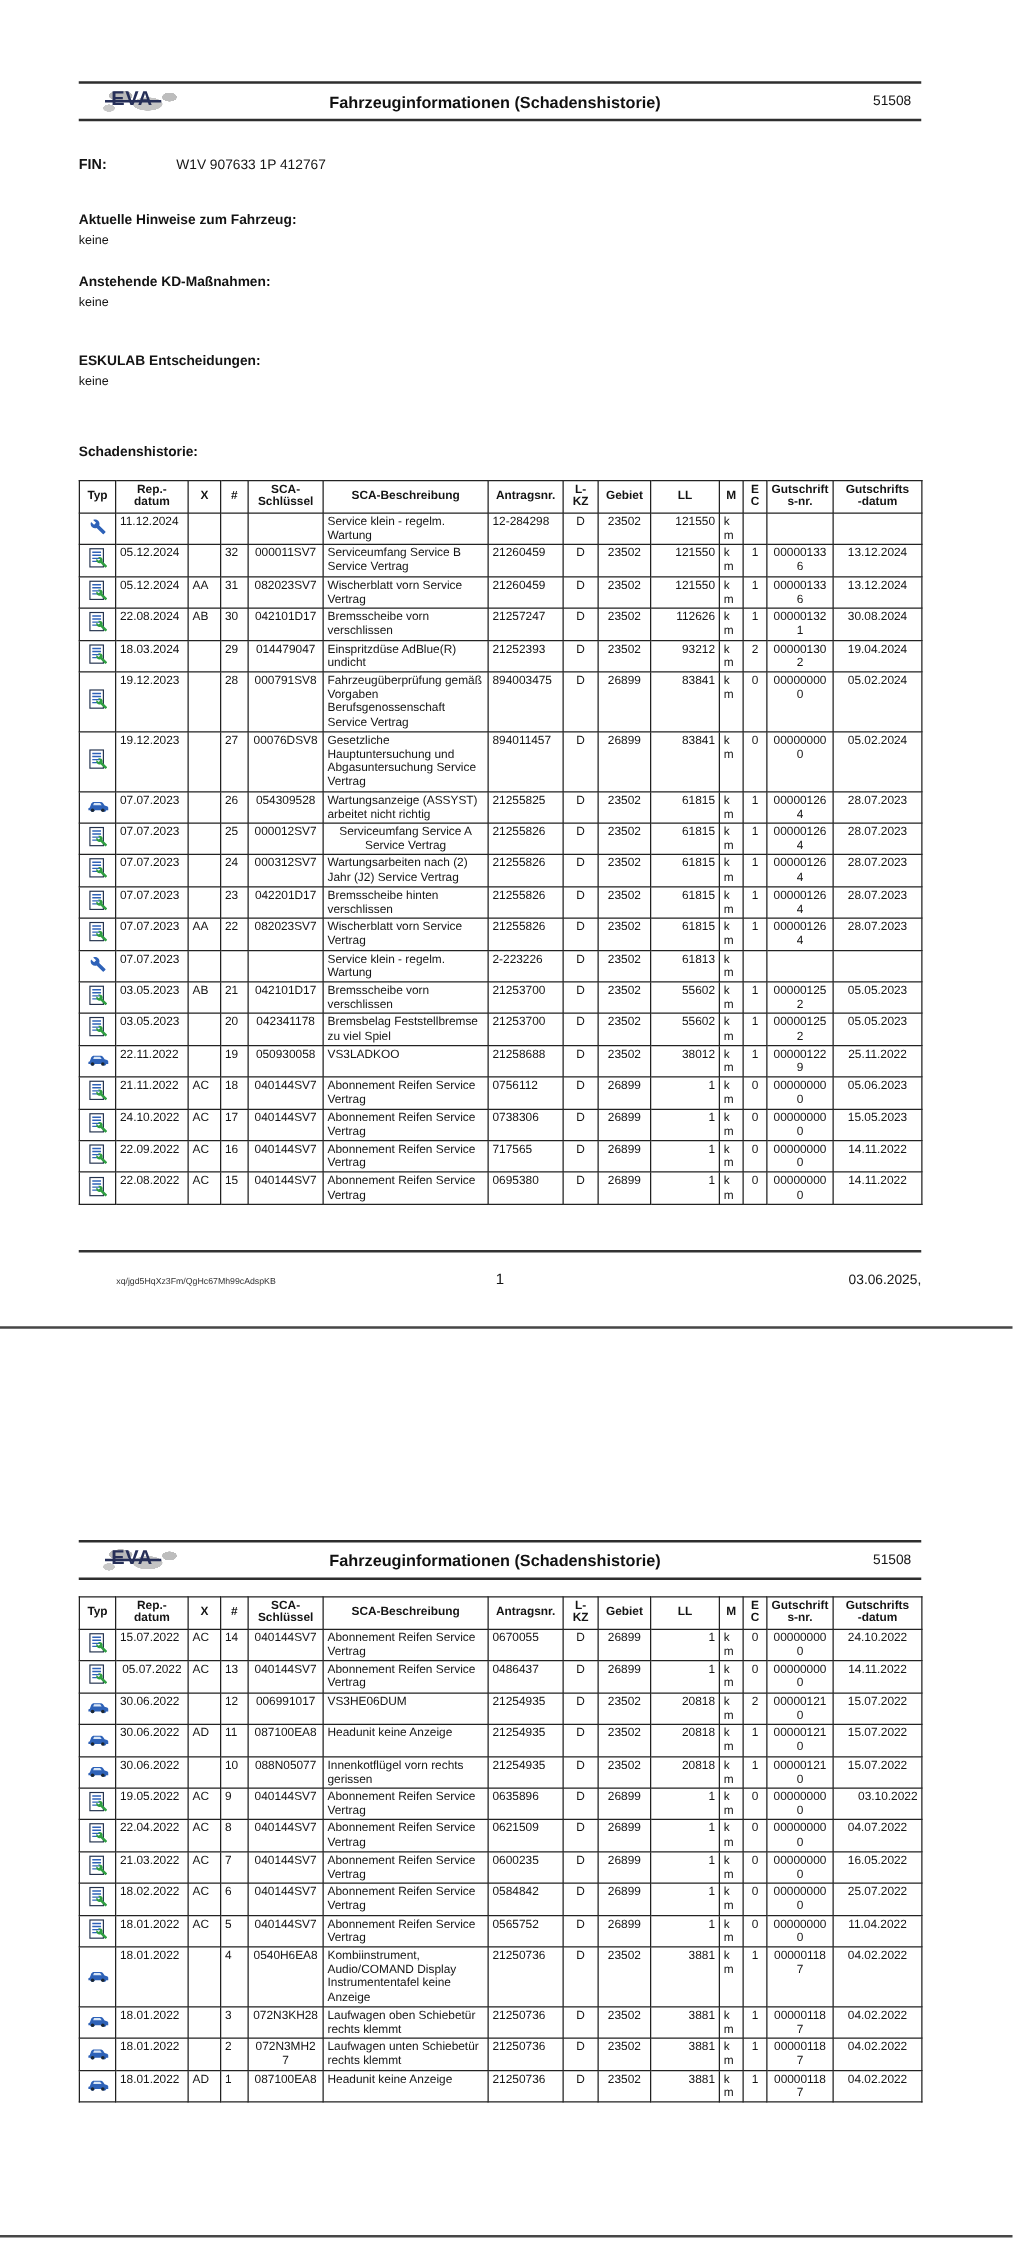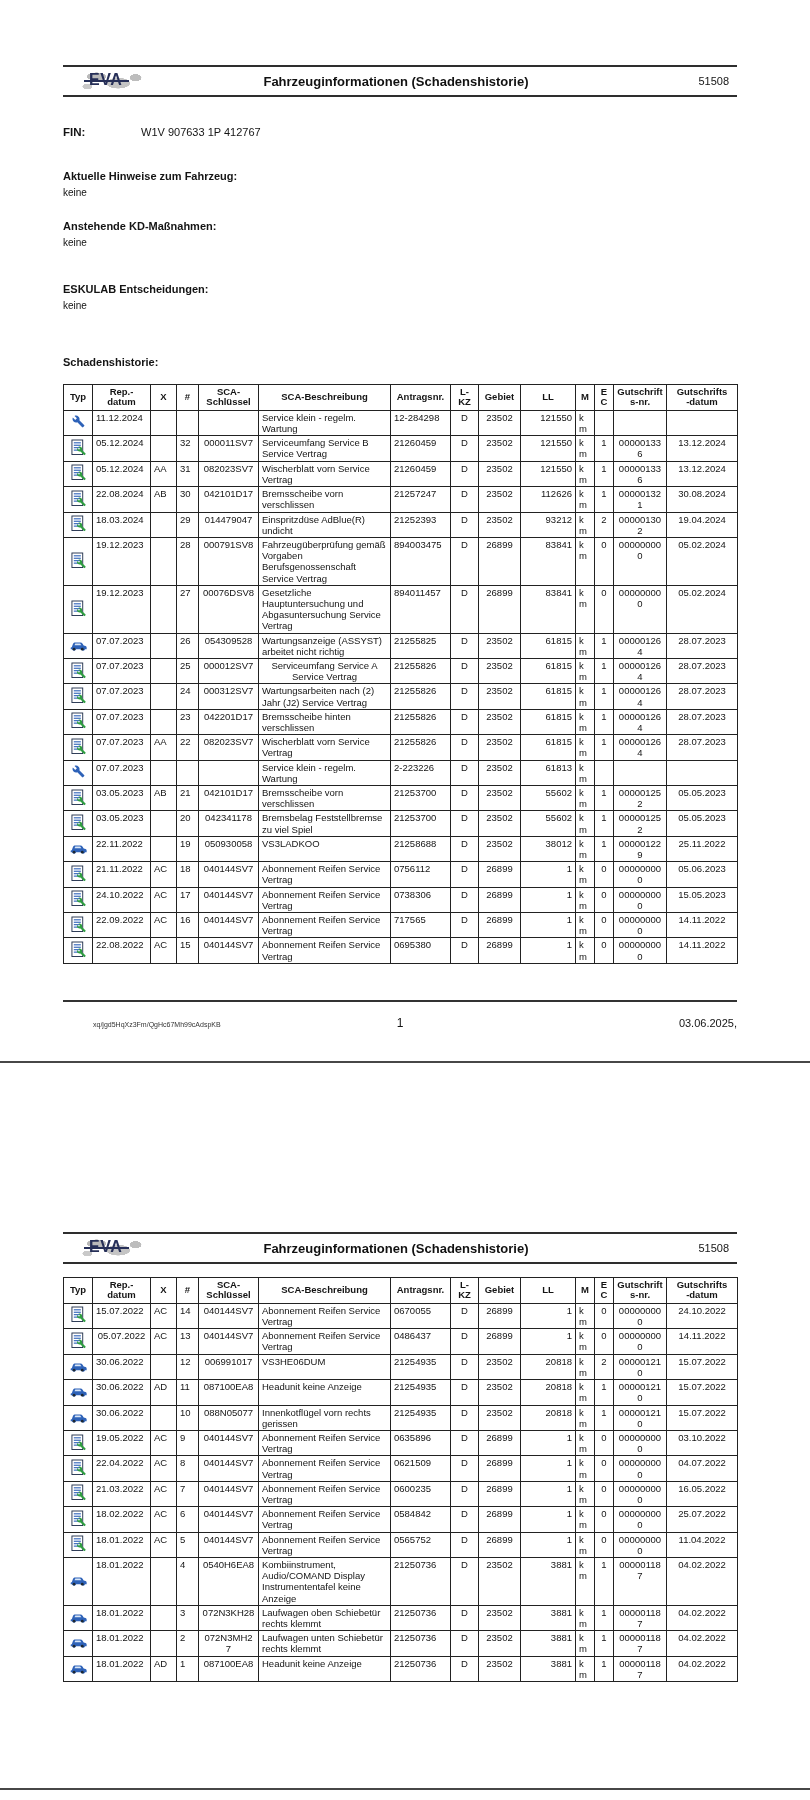--- a/index.html
+++ b/index.html
@@ -852,21 +852,21 @@
             <td style="text-align: left;">9</td>
             <td style="text-align: center;">040144SV7</td>
             <td style="text-align: left;">Abonnement Reifen Service Vertrag</td>
             <td style="text-align: left;">0635896</td>
             <td style="text-align: center;">D</td>
             <td style="text-align: center;">26899</td>
             <td style="text-align: right;">1</td>
             <td style="text-align: left;">km</td>
             <td style="text-align: center;">0</td>
             <td style="text-align: center;">000000000</td>
-            <td style="text-align: center;">03.10.2022</td>
+            <td style="text-align: right;">03.10.2022</td>
           </tr>
           <tr>
             <td class="c-typ"><svg width="15" height="17" viewBox="0 0 16 18">
                 <rect x="1" y="1" width="11.5" height="15.5" fill="#ffffff" stroke="#23324d" stroke-width="1"></rect>
                 <g stroke="#2e62b8" stroke-width="1.2">
                   <line x1="3" y1="4" x2="10.5" y2="4"></line>
                   <line x1="3" y1="6.6" x2="10.5" y2="6.6"></line>
                   <line x1="3" y1="9.2" x2="10.5" y2="9.2"></line>
                   <line x1="3" y1="11.8" x2="8" y2="11.8"></line>
                 </g>

